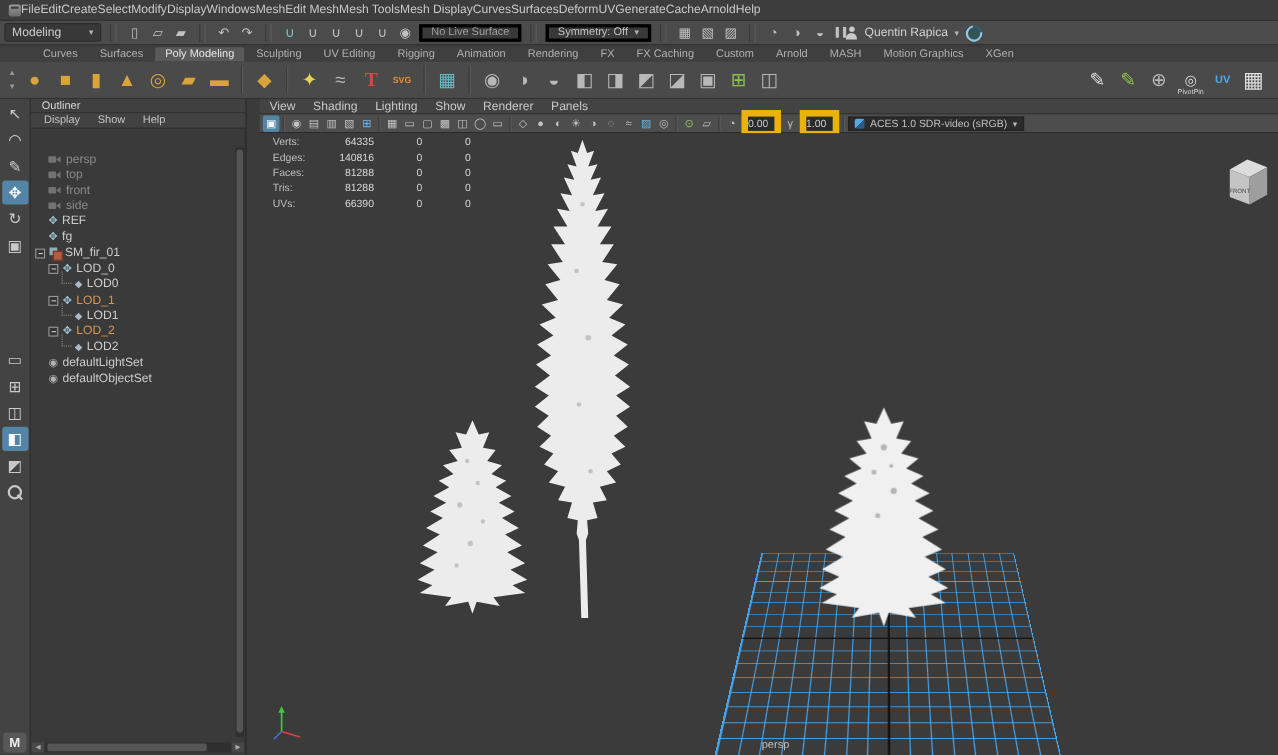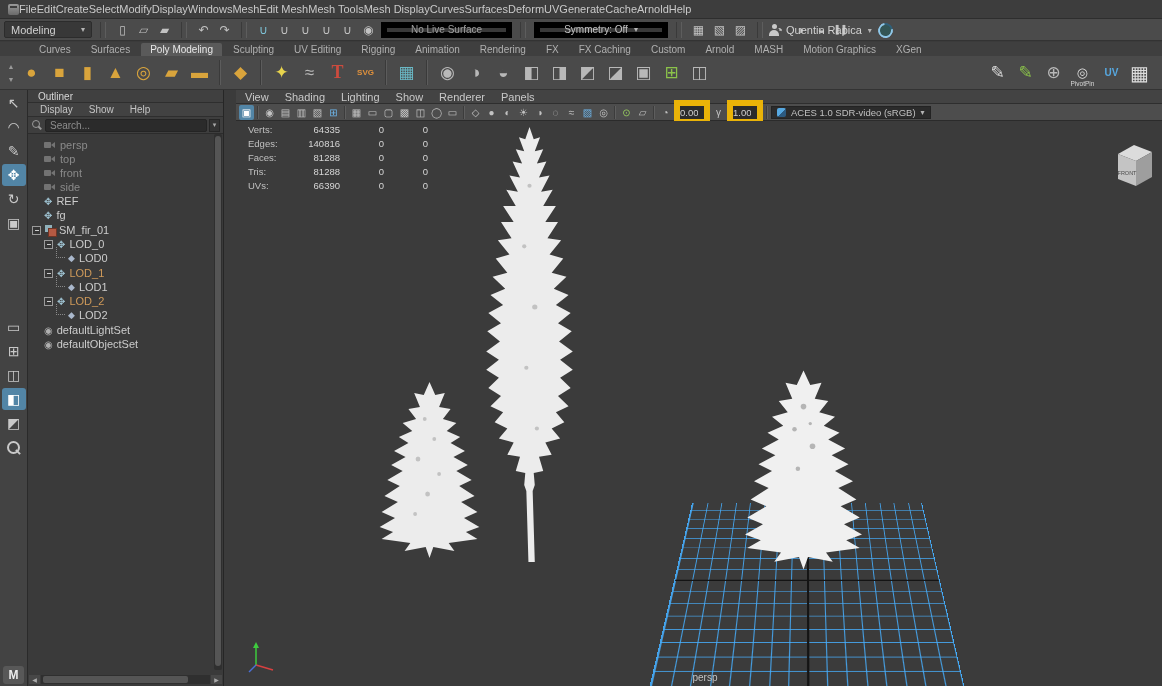--- a/index.html
+++ b/index.html
@@ -13,21 +13,21 @@
   .appic::before{content:"";position:absolute;left:2px;top:2px;right:2px;height:2px;background:#3d3d3d}
   .mitem{color:#c9c9c9;white-space:nowrap;cursor:default}
 
   
   .statusline{position:absolute;left:0;top:19px;width:1162px;height:22px;background:#4b4b4b;border-bottom:1px solid #333;display:flex;align-items:center;padding:0 4px;gap:4px}
   .menuset{background:#383838;border:1px solid #2c2c2c;border-radius:2px;height:17px;width:88px;display:flex;align-items:center;justify-content:space-between;padding:0 6px;font-size:11px;color:#d0d0d0}
   .caret{font-size:8px;color:#b5b5b5}
   .grip{width:6px;height:16px;border-left:1px solid #3a3a3a;border-right:1px solid #5d5d5d;margin:0 4px;flex:none}
   .sl-ic{width:17px;height:17px;display:flex;align-items:center;justify-content:center;font-size:12px;color:#c2c2c2;flex:none}
   .sl-ic.teal{color:#7fc4d8}
-  .sl-field{background:#393939;border:6px solid #000000;height:16px;padding:0 24px;font-size:10px;color:#9f9f9f;display:flex;align-items:center;gap:6px;white-space:nowrap}
+  .sl-field{background:#393939;border:3px solid #000000;height:16px;padding:0 8px;font-size:10px;color:#9f9f9f;display:flex;align-items:center;gap:6px;white-space:nowrap}
   .sl-field.sym{color:#c3c3c3}
   .account{position:absolute;left:768px;top:2px;height:18px;display:flex;align-items:center;gap:6px}
   .person{width:12px;height:12px;position:relative;flex:none}
   .person::before{content:"";position:absolute;left:3.5px;top:0;width:5px;height:5px;border-radius:50%;background:#c9c9c9}
   .person::after{content:"";position:absolute;left:1px;top:6px;width:10px;height:6px;border-radius:5px 5px 0 0;background:#c9c9c9}
   .uname{color:#d2d2d2;white-space:nowrap}
   .syncic{width:15px;height:15px;border-radius:50%;border:2px solid #8fc7e8;border-top-color:#2f5f78;background:#355;transform:rotate(35deg);flex:none}
 
   
   .tabsrow{position:absolute;left:0;top:42px;width:1162px;height:14px;background:#3f3f3f;display:flex;align-items:flex-end;padding-left:30px;gap:2px;font-size:10px}
@@ -275,25 +275,20 @@
     <div class="mlogo">M</div>
   </div>
 
   <div class="outliner">
     <div class="o-title">Outliner</div>
     <div class="o-menus">
       <span>Display</span>
       <span>Show</span>
       <span>Help</span>
     </div>
-    <div class="o-searchrow">
-      <span class="searchic"></span>
-      <input class="o-search" placeholder="Search..." style="">
-      <span class="o-scaret">▾</span>
-    </div>
     <div class="o-list">
       <div class="o-row p16" style="top:4px">
           <span class="cam"></span>
           <span class="lbl dim">persp</span>
         </div>
       <div class="o-row p16" style="top:18px">
           <span class="cam"></span>
           <span class="lbl dim">top</span>
         </div>
       <div class="o-row p16" style="top:32px">

